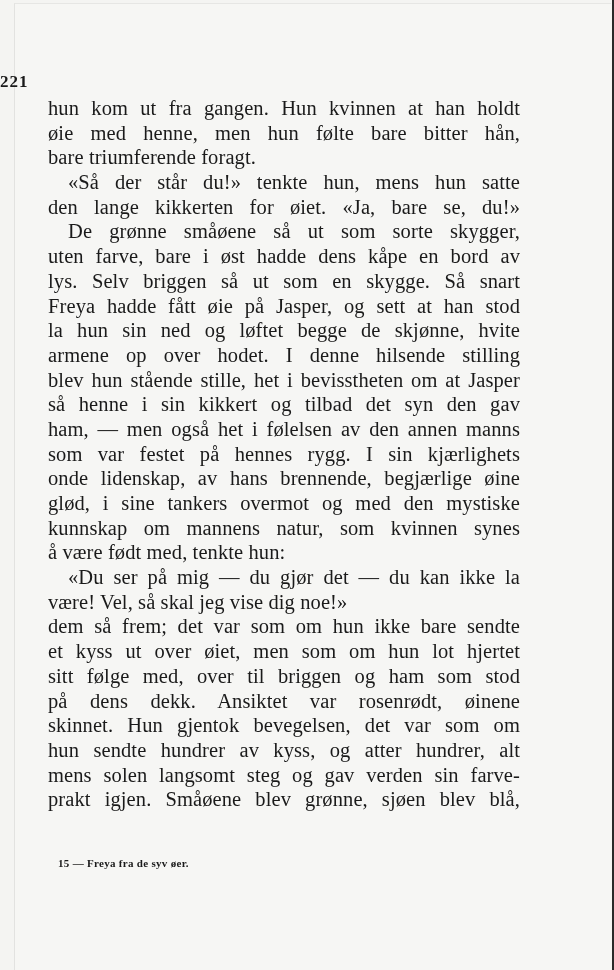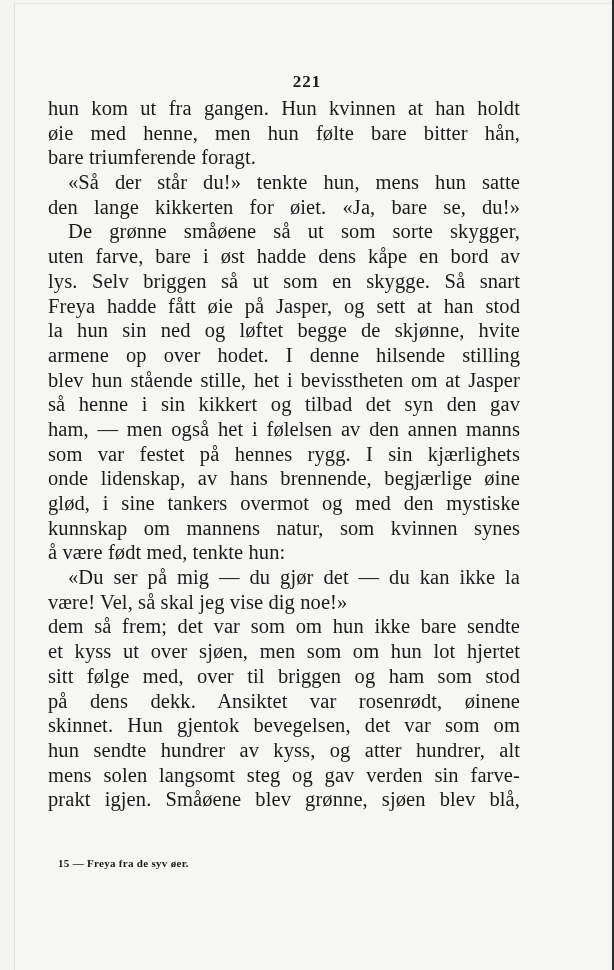--- a/index.html
+++ b/index.html
@@ -15,21 +15,21 @@
     background: #f6f6f4;
     border-left: 1px solid #e2e2e0;
     border-top: 1px solid #e6e6e4;
   }
   .right-edge {
     position: absolute; right: 0; top: 0; width: 2px; height: 970px;
     background: #2a2a2a;
   }
   .page-number {
     position: absolute; left: 0; width: 614px; top: 72px;
-    text-align: center; font-size: 17px; font-weight: bold; letter-spacing: 1px;
+    text-align: left; font-size: 17px; font-weight: bold; letter-spacing: 1px;
   }
   .text {
     position: absolute; left: 48px; top: 96px; width: 472px;
   }
   .line {
     height: 24.7px; line-height: 24.7px; font-size: 20.5px;
     white-space: nowrap; text-align: justify; text-align-last: justify;
     letter-spacing: 0.1px;
   }
   .line.last { text-align-last: left; }
@@ -63,21 +63,21 @@
     <div class="line">så henne i sin kikkert og tilbad det syn den gav</div>
     <div class="line">ham, — men også het i følelsen av den annen manns</div>
     <div class="line">som var festet på hennes rygg. I sin kjærlighets</div>
     <div class="line">onde lidenskap, av hans brennende, begjærlige øine</div>
     <div class="line">glød, i sine tankers overmot og med den mystiske</div>
     <div class="line">kunnskap om mannens natur, som kvinnen synes</div>
     <div class="line last">å være født med, tenkte hun:</div>
     <div class="line indent">«Du ser på mig — du gjør det — du kan ikke la</div>
     <div class="line last">være! Vel, så skal jeg vise dig noe!»</div>
     <div class="line">dem så frem; det var som om hun ikke bare sendte</div>
-    <div class="line">et kyss ut over sjøen, men som om hun lot hjertet</div>
+    <div class="line">et kyss ut over øiet, men som om hun lot hjertet</div>
     <div class="line">sitt følge med, over til briggen og ham som stod</div>
     <div class="line">på dens dekk. Ansiktet var rosenrødt, øinene</div>
     <div class="line">skinnet. Hun gjentok bevegelsen, det var som om</div>
     <div class="line">hun sendte hundrer av kyss, og atter hundrer, alt</div>
     <div class="line">mens solen langsomt steg og gav verden sin farve-</div>
     <div class="line">prakt igjen. Småøene blev grønne, sjøen blev blå,</div>
   </div>
 
 <div class="footer">15 — Freya fra de syv øer.</div>
 

